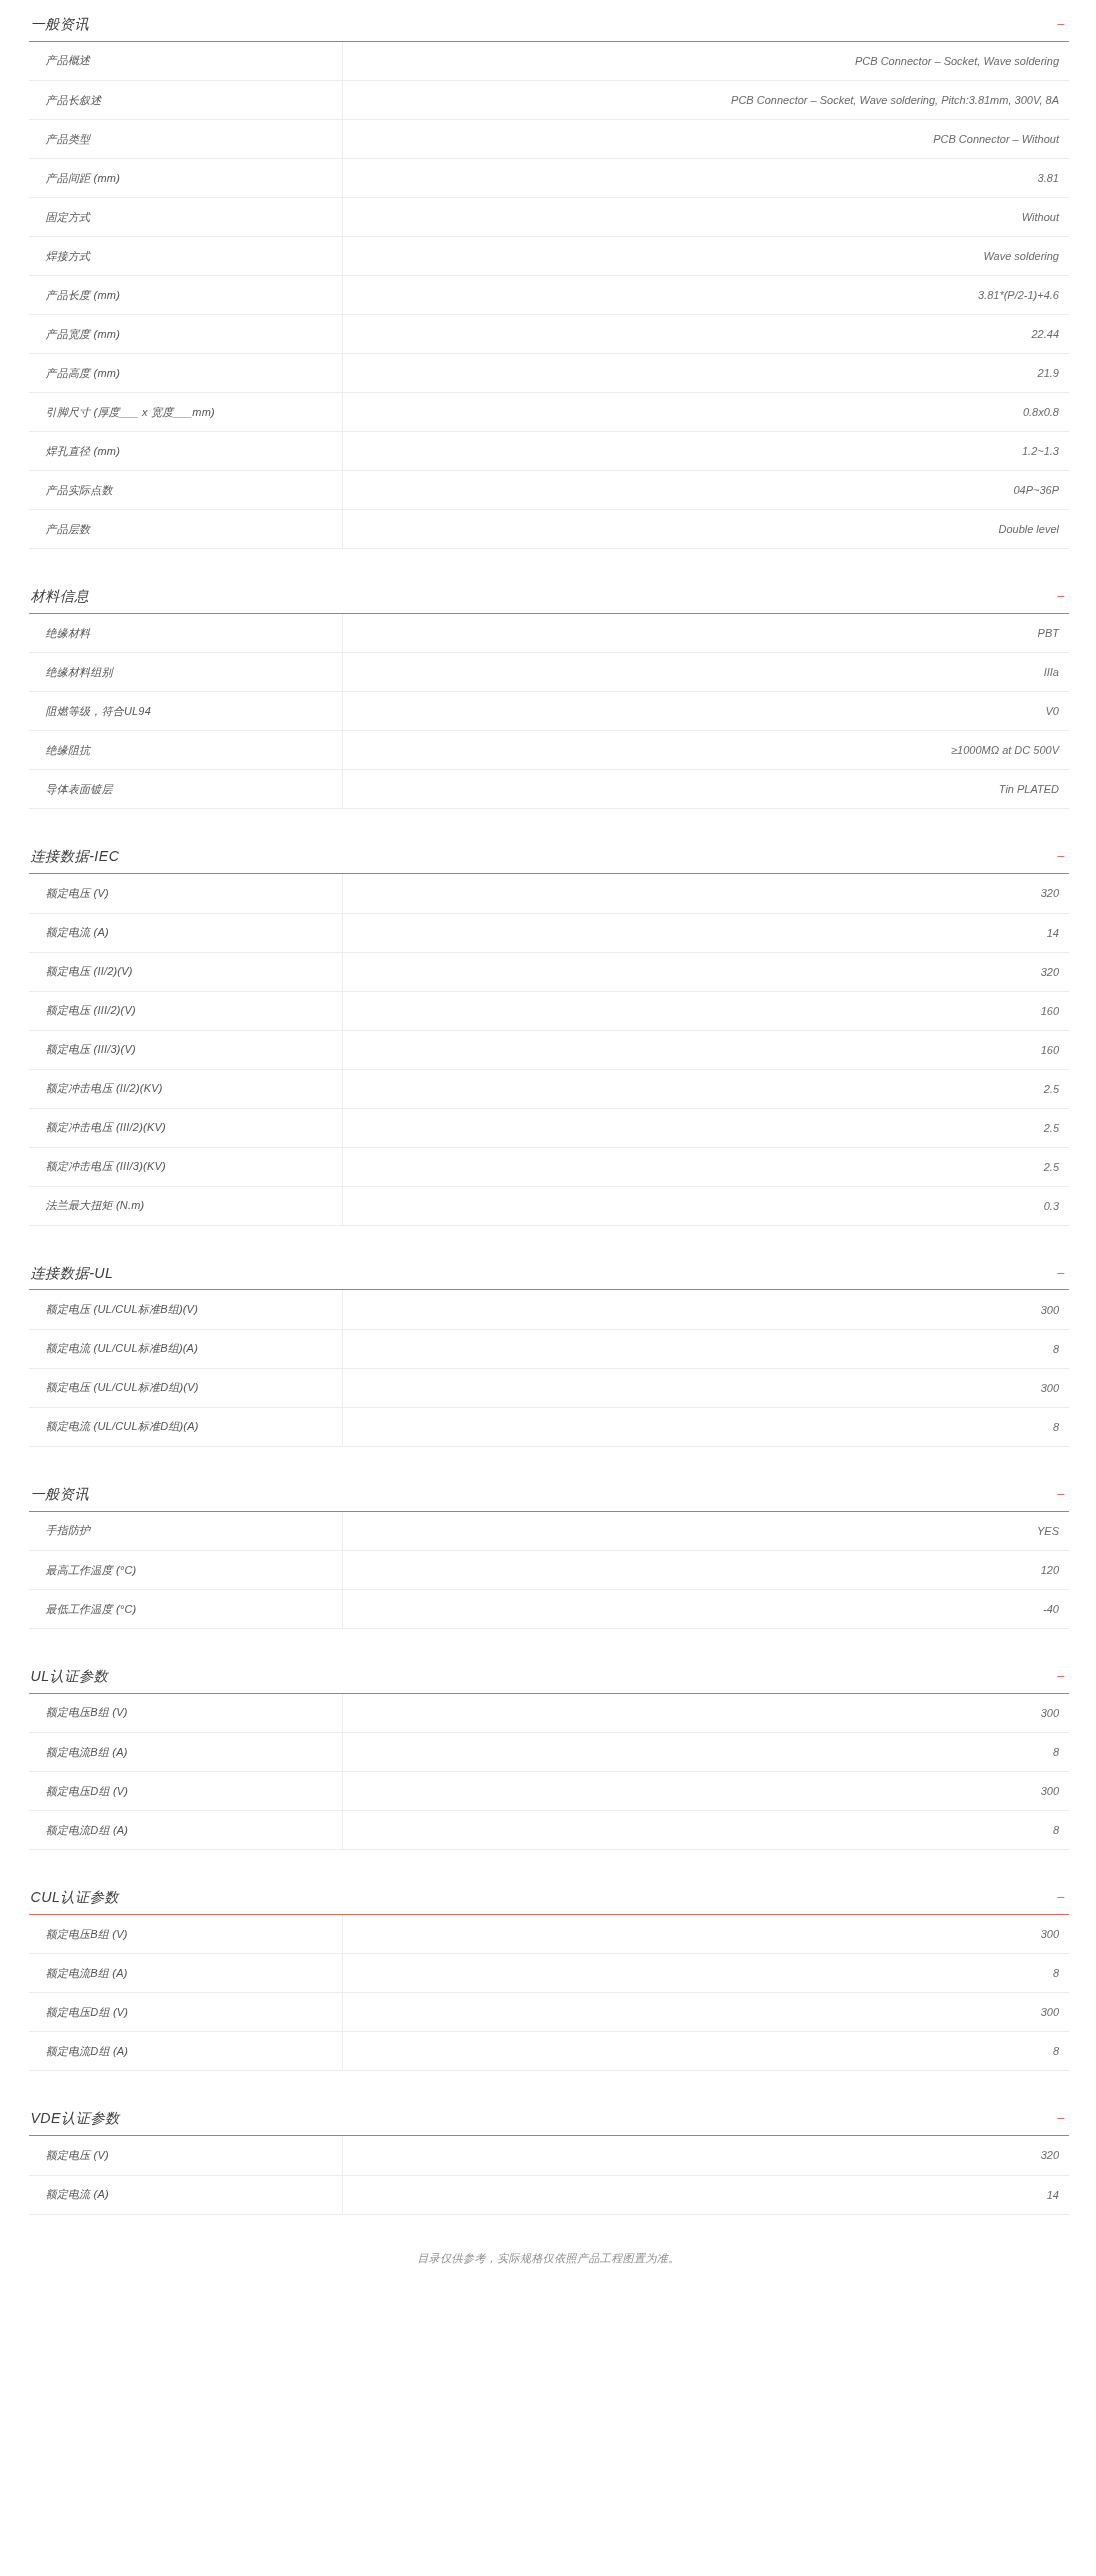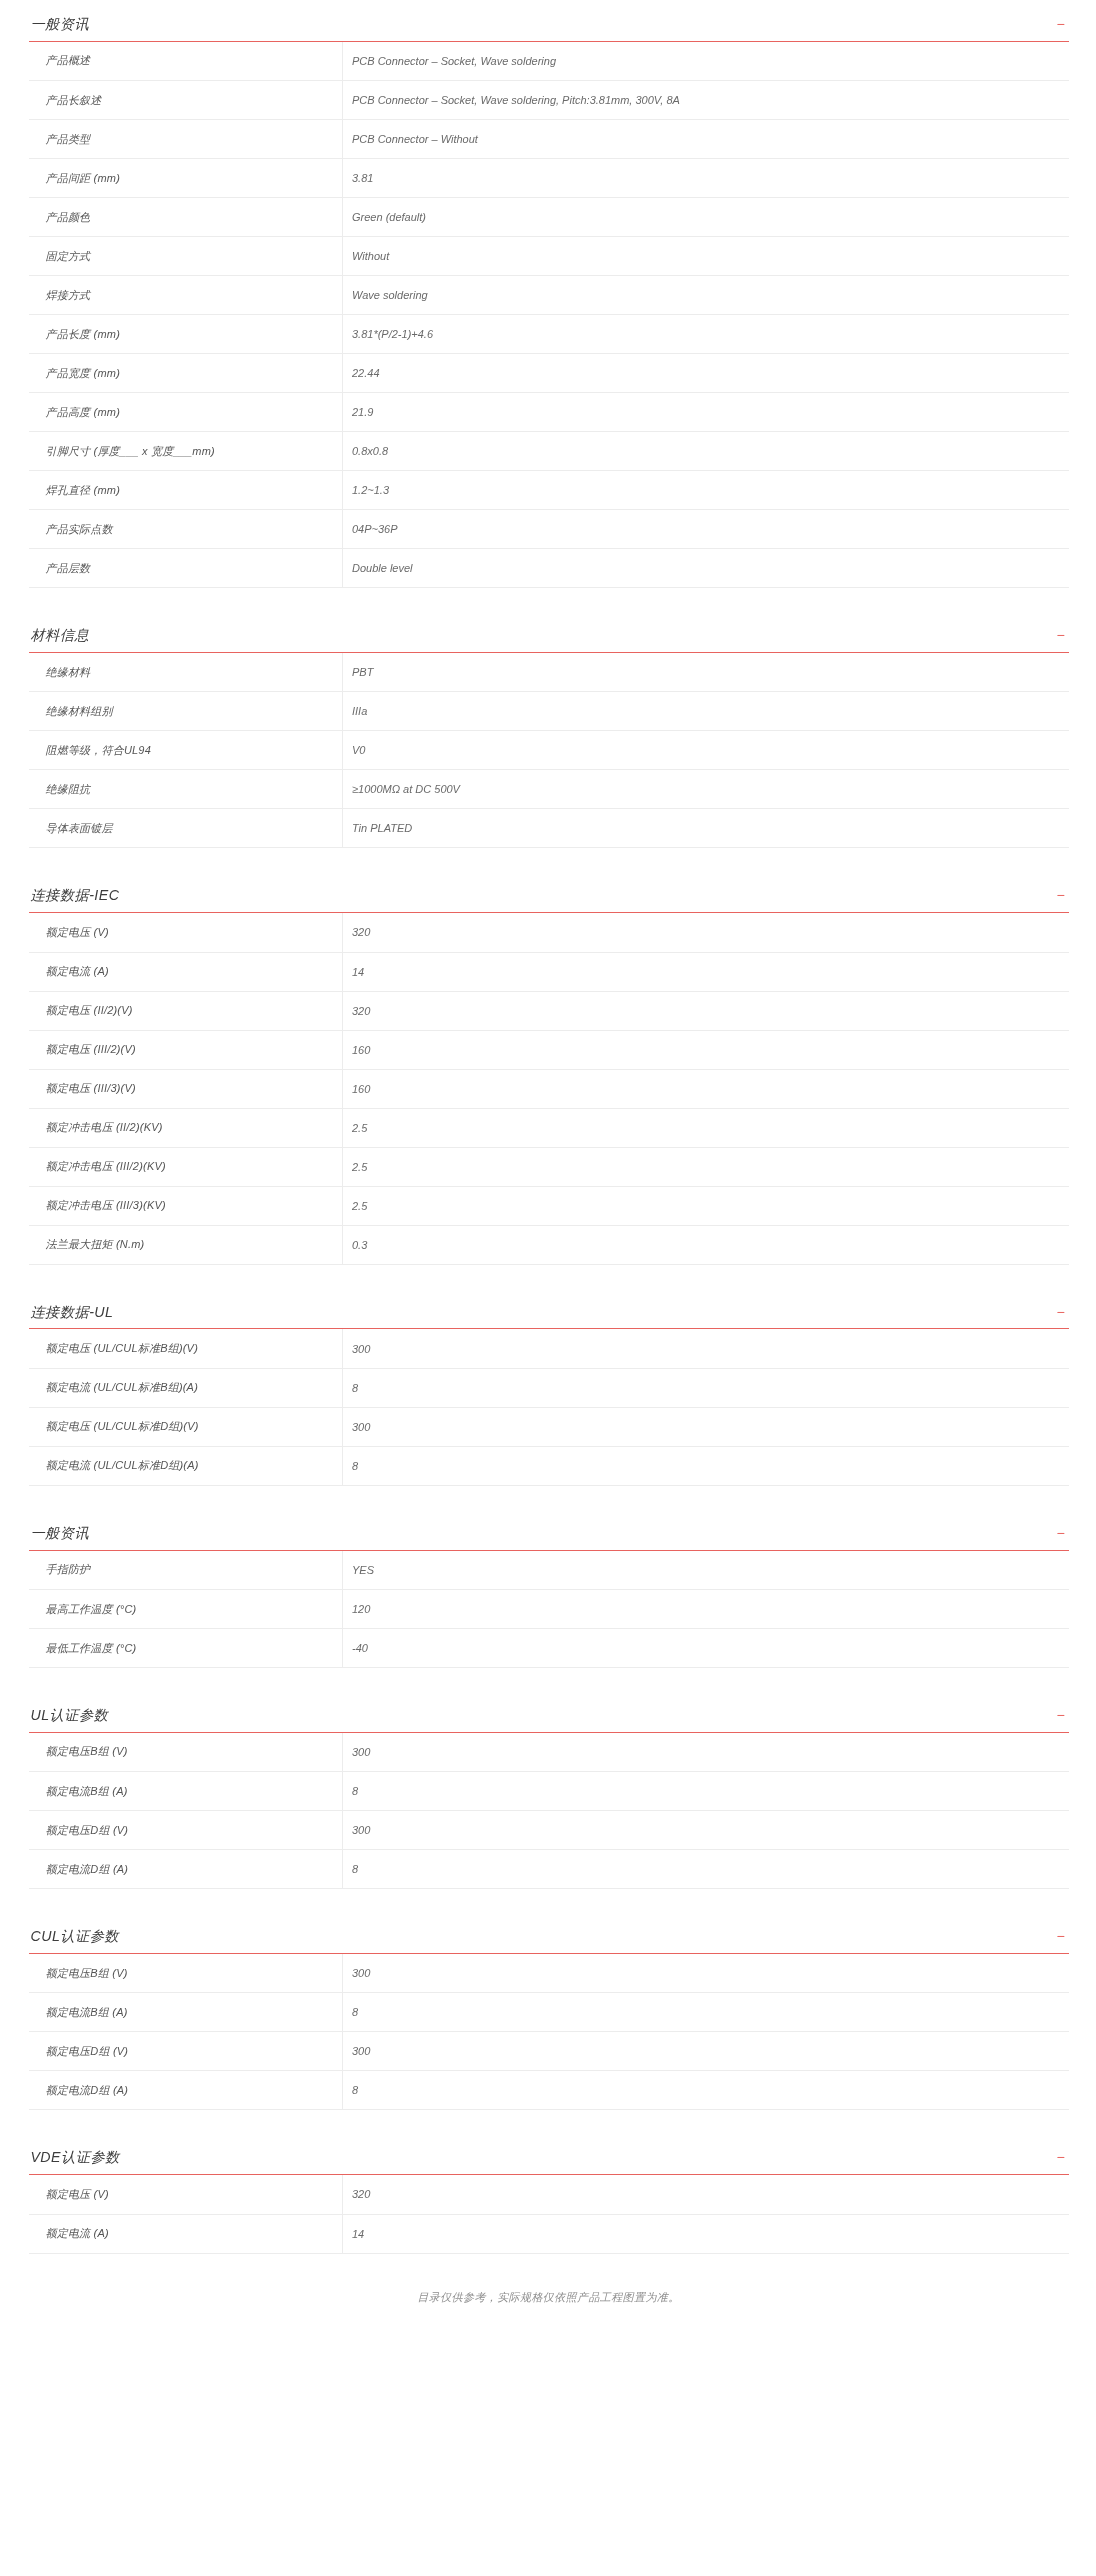--- a/index.html
+++ b/index.html
@@ -65,21 +65,21 @@
     padding: 0;
   }
   table.spec td.k {
     width: 296px;
     padding-left: 17px;
     border-right: 0.9px solid #ececec;
     color: #555555;
     letter-spacing: 0.2px;
   }
   table.spec td.v {
-    text-align: left;
+    text-align: right;
     color: #6a6a6a;
     padding: 0 9.5px;
   }
   table.spec tr:first-child td {
     border-top: none;
   }
   .footer {
     margin-top: 36px;
     text-align: center;
     font-size: 11px;
@@ -110,24 +110,20 @@
             </tr>
             <tr>
               <td class="k">产品类型</td>
               <td class="v">PCB Connector – Without</td>
             </tr>
             <tr>
               <td class="k">产品间距 (mm)</td>
               <td class="v">3.81</td>
             </tr>
             <tr>
-              <td class="k">产品颜色</td>
-              <td class="v">Green (default)</td>
-            </tr>
-            <tr>
               <td class="k">固定方式</td>
               <td class="v">Without</td>
             </tr>
             <tr>
               <td class="k">焊接方式</td>
               <td class="v">Wave soldering</td>
             </tr>
             <tr>
               <td class="k">产品长度 (mm)</td>
               <td class="v">3.81*(P/2-1)+4.6</td>

